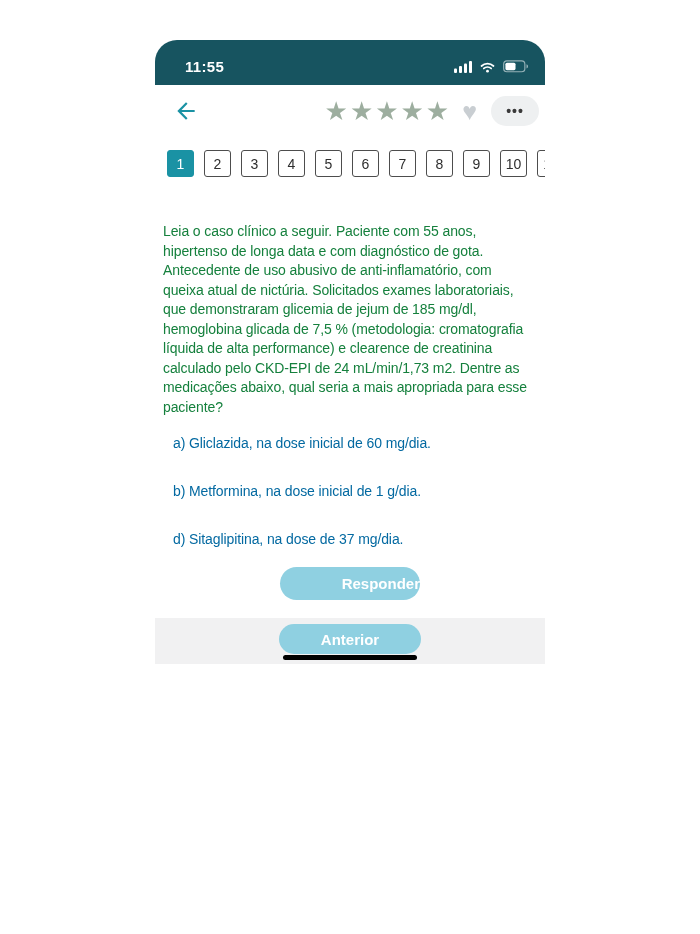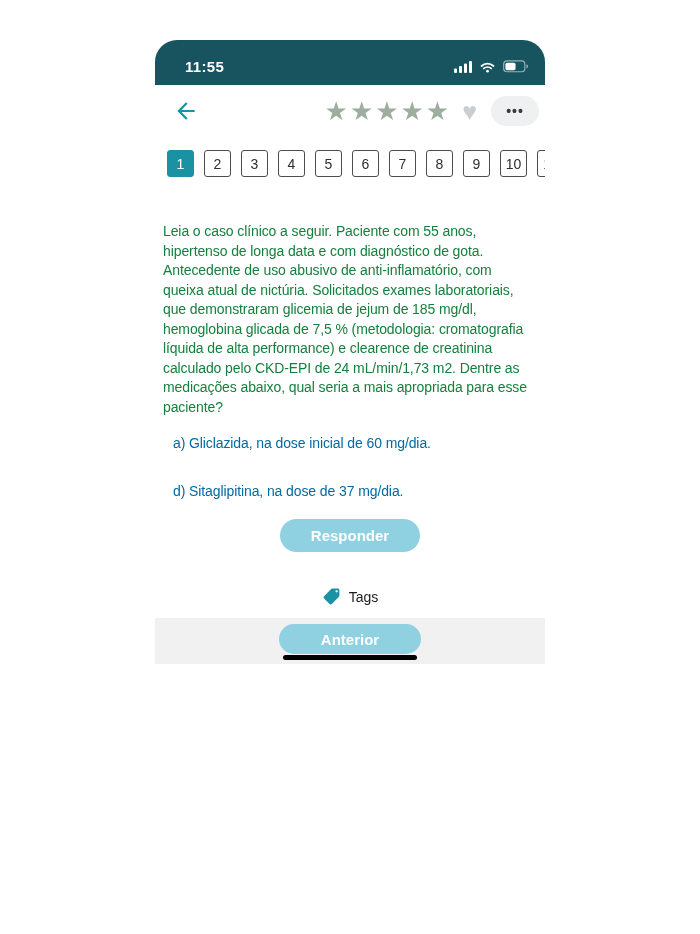--- a/index.html
+++ b/index.html
@@ -33,21 +33,21 @@
 
   
   .question { margin-top:45px; padding:0 10px 0 8px; font-size:14px; line-height:19.5px;
     color:#15803d; letter-spacing:-0.1px; }
   .options { margin-top:2px; }
   .option { padding:16px 8px 16px 18px; font-size:14px; color:#0369a1; cursor:pointer; letter-spacing:-0.1px; }
 
   
   .responder-btn { display:block; margin:4px auto 0; width:140px; height:33px; border:none;
     border-radius:17px; background:#8fd0e1; color:#fff; font-size:15px; font-weight:bold;
-    cursor:pointer; font-family:inherit; }
+    cursor:pointer; font-family:inherit;text-align:right; }
   .tags-row { margin-top:35px; display:flex; align-items:center; justify-content:center;
     gap:8px; cursor:pointer; background:none; border:none; width:100%; font-family:inherit; }
   .tags-label { font-size:14px; color:#1c1c1e; }
 
   
   .bottom-bar { position:absolute; left:0; bottom:0; width:100%; height:46px; background:#f1f1f2;
     display:flex; align-items:flex-start; justify-content:center; gap:28px; padding-top:6px; }
   .nav-btn { width:142px; height:30px; border:none; border-radius:16px; color:#fff;
     font-size:15px; font-weight:bold; cursor:pointer; font-family:inherit; }
   .anterior { background:#8fd0e1; }
@@ -112,20 +112,21 @@
     <button class="page-num">8</button>
     <button class="page-num">9</button>
     <button class="page-num">10</button>
     <button class="page-num">11</button>
   </div>
 
   <div class="question">Leia o caso clínico a seguir. Paciente com 55 anos, hipertenso de longa data e com diagnóstico de gota. Antecedente de uso abusivo de anti-inflamatório, com queixa atual de nictúria. Solicitados exames laboratoriais, que demonstraram glicemia de jejum de 185 mg/dl, hemoglobina glicada de 7,5 % (metodologia: cromatografia líquida de alta performance) e clearence de creatinina calculado pelo CKD-EPI de 24 mL/min/1,73 m2. Dentre as medicações abaixo, qual seria a mais apropriada para esse paciente?</div>
 
   <div class="options">
     <div class="option">a) Gliclazida, na dose inicial de 60 mg/dia.</div>
+    <div class="option">b) Metformina, na dose inicial de 1 g/dia.</div>
     <div class="option">d) Sitaglipitina, na dose de 37 mg/dia.</div>
   </div>
 
   <button class="responder-btn">Responder</button>
 
   <button class="tags-row">
     <svg width="19" height="19" viewBox="0 0 24 24">
       <g transform="scale(-1,1) translate(-24,0)">
         <path fill="#1a92a4" d="M21.41 11.58l-9-9C12.05 2.22 11.55 2 11 2H4c-1.1 0-2 .9-2 2v7c0 .55.22 1.05.59 1.42l9 9c.36.36.86.58 1.41.58.55 0 1.05-.22 1.41-.59l7-7c.37-.36.59-.86.59-1.41 0-.55-.23-1.06-.59-1.42zM5.5 7C4.67 7 4 6.33 4 5.5S4.67 4 5.5 4 7 4.67 7 5.5 6.33 7 5.5 7z"></path>
       </g>

